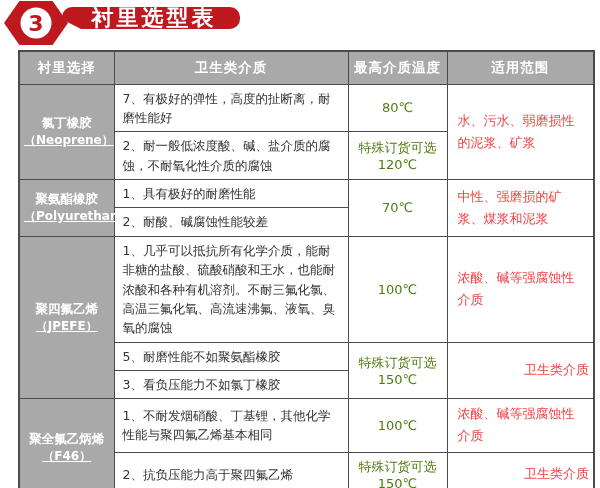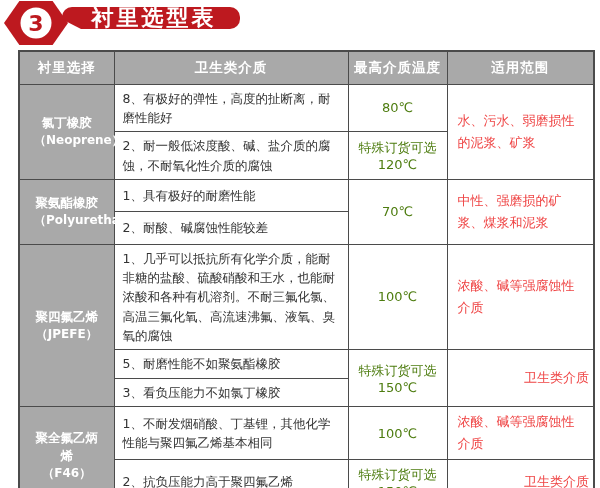--- a/index.html
+++ b/index.html
@@ -22,22 +22,22 @@
   .banner-title { color:#ffffff; font-size:22px; font-weight:bold; letter-spacing:3px; padding-left:6px; }
 
   
   table.spec { position:absolute; left:18px; top:50px; width:575px;
     border-collapse:collapse; table-layout:fixed;
     border:2px solid #4b4b4b; }
   table.spec th, table.spec td { border:1px solid #4b4b4b; vertical-align:middle; }
   th.hdr { background:#a9a9a9; color:#ffffff; font-size:13.5px; font-weight:bold;
     height:33px; text-align:center; letter-spacing:1px; }
   td.lining { background:#a9a9a9; color:#ffffff; text-align:center;
-    font-weight:bold; font-size:12.5px; line-height:1.45; padding:14px; }
-  .lining-code { display:block; font-size:12px; font-weight:bold; }
+    font-weight:bold; font-size:12.5px; line-height:1.45; padding:4px; }
+  .lining-code { display:block; font-size:12px; font-weight:bold;text-decoration:underline; }
   td.perf { text-align:left; padding:4px 8px; font-size:12.5px; line-height:1.55; color:#333333; background:#ffffff; }
   td.temp { text-align:center; padding:2px 4px; font-size:13px; color:#4d7c0f; background:#ffffff; }
   td.range { text-align:left; padding:4px 10px; font-size:13px; line-height:1.7; color:#ef4444; background:#ffffff; }
   td.range.center { text-align:right; padding:4px 4px; }
 </style>
 </head>
 <body>
 
 <div class="page">
 
@@ -65,21 +65,21 @@
       <th class="hdr">卫生类介质</th>
       <th class="hdr">最高介质温度</th>
       <th class="hdr">适用范围</th>
     </tr>
 
     <tr>
       <td class="lining" rowspan="2">
         <span>氯丁橡胶</span>
         <span class="lining-code">（Neoprene）</span>
       </td>
-      <td class="perf" style="height:46px">8、有极好的弹性，高度的扯断离，耐磨性能好</td>
+      <td class="perf" style="height:46px">7、有极好的弹性，高度的扯断离，耐磨性能好</td>
       <td class="temp">80℃</td>
       <td class="range" rowspan="2">水、污水、弱磨损性的泥浆、矿浆</td>
     </tr>
     <tr>
       <td class="perf" style="height:41px">2、耐一般低浓度酸、碱、盐介质的腐蚀，不耐氧化性介质的腐蚀</td>
       <td class="temp">特殊订货可选 120℃</td>
     </tr>
 
     <tr>
       <td class="lining" rowspan="2">

